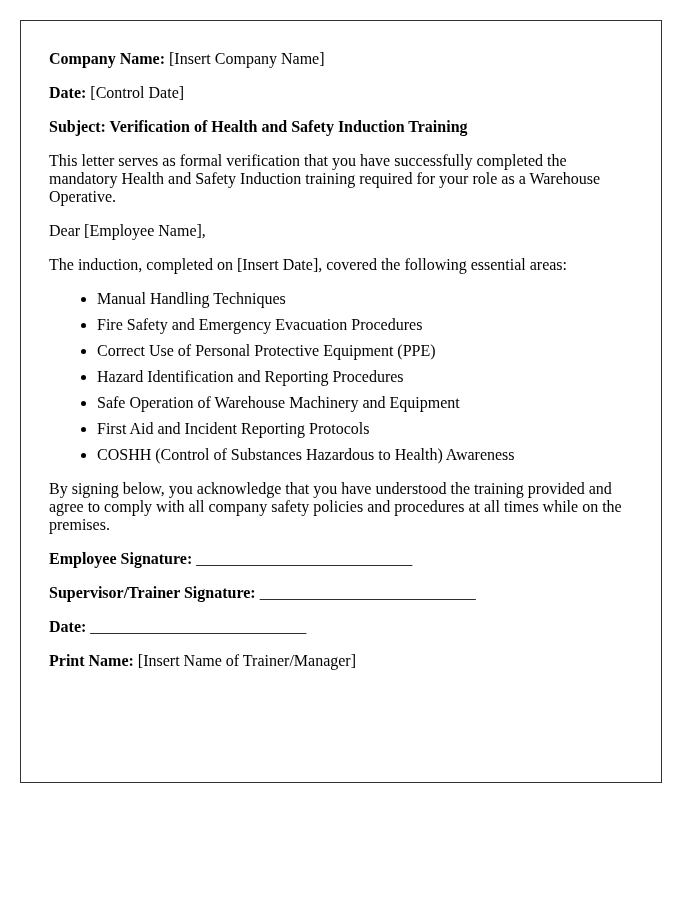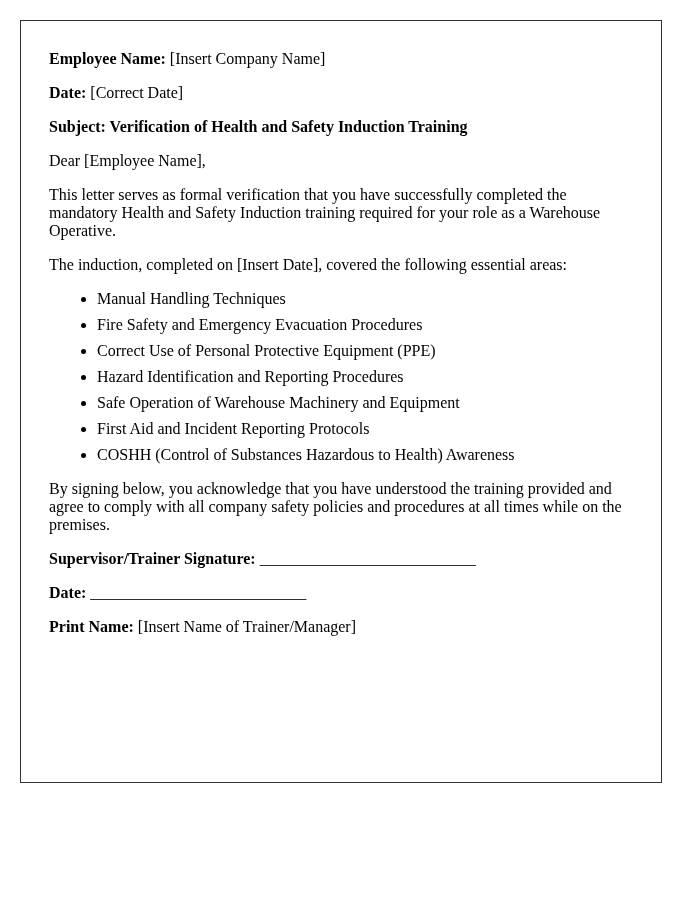--- a/index.html
+++ b/index.html
@@ -13,44 +13,45 @@
     }
     .letter p { margin: 0 0 16px 0; }
     .letter b { font-weight: bold; }
     .letter ul { margin: 0 0 16px 0; padding-left: 40px; }
     .letter li { margin: 8px; }
   </style>
 </head>
 <body>
 
 <div class="letter">
-  <p><b>Employee Name:</b> <span>[Insert Company Name]</span></p>
+  <p><b>Company Name:</b> <span>[Insert Company Name]</span></p>
 
-  <p><b>Date:</b> <span>[Correct Date]</span></p>
+  <p><b>Date:</b> <span>[Control Date]</span></p>
 
 
   <p><b>Subject: Verification of Health and Safety Induction Training</b></p>
 
+  <p>This letter serves as formal verification that you have successfully completed the mandatory Health and Safety Induction training required for your role as a Warehouse Operative.</p>
+
   <p>Dear [Employee Name],</p>
-
-  <p>This letter serves as formal verification that you have successfully completed the mandatory Health and Safety Induction training required for your role as a Warehouse Operative.</p>
 
   <p>The induction, completed on [Insert Date], covered the following essential areas:</p>
 
   <ul>
     <li>Manual Handling Techniques</li>
     <li>Fire Safety and Emergency Evacuation Procedures</li>
     <li>Correct Use of Personal Protective Equipment (PPE)</li>
     <li>Hazard Identification and Reporting Procedures</li>
     <li>Safe Operation of Warehouse Machinery and Equipment</li>
     <li>First Aid and Incident Reporting Protocols</li>
     <li>COSHH (Control of Substances Hazardous to Health) Awareness</li>
   </ul>
 
   <p>By signing below, you acknowledge that you have understood the training provided and agree to comply with all company safety policies and procedures at all times while on the premises.</p>
 
+  <p><b>Employee Signature:</b> <span>___________________________</span></p>
 
   <p><b>Supervisor/Trainer Signature:</b> <span>___________________________</span></p>
 
   <p><b>Date:</b> <span>___________________________</span></p>
 
   <p><b>Print Name:</b> <span>[Insert Name of Trainer/Manager]</span></p>
 </div>
 
 </body></html>

